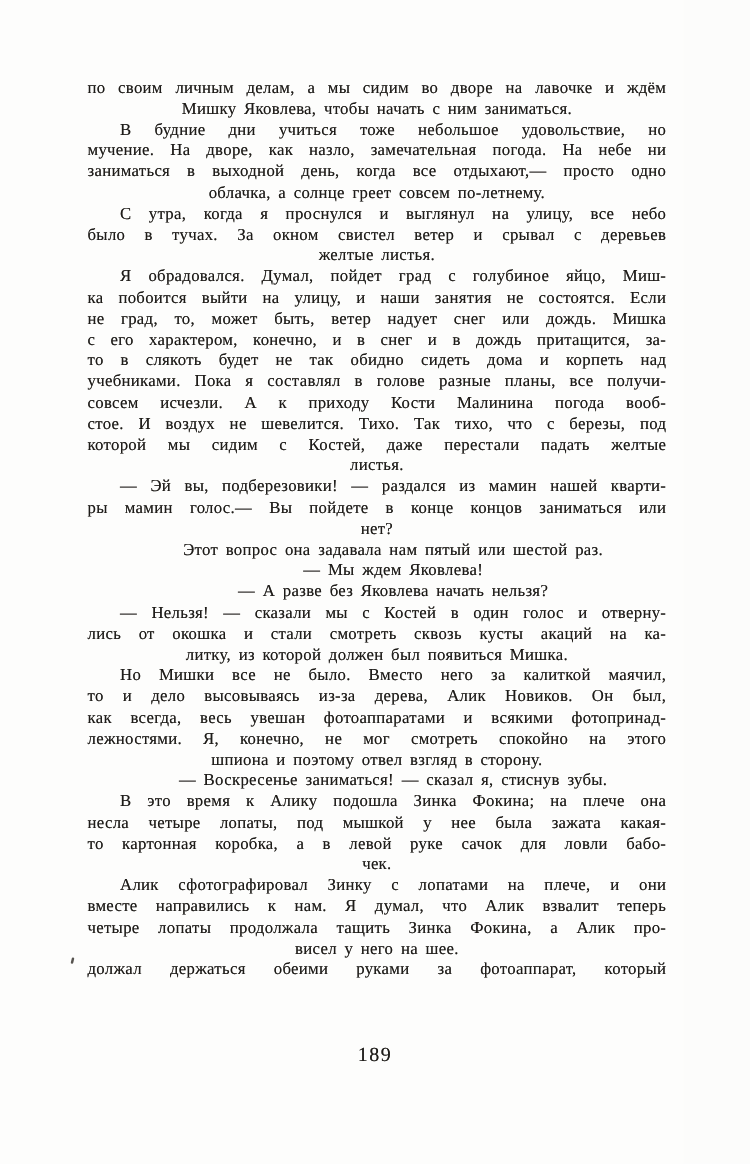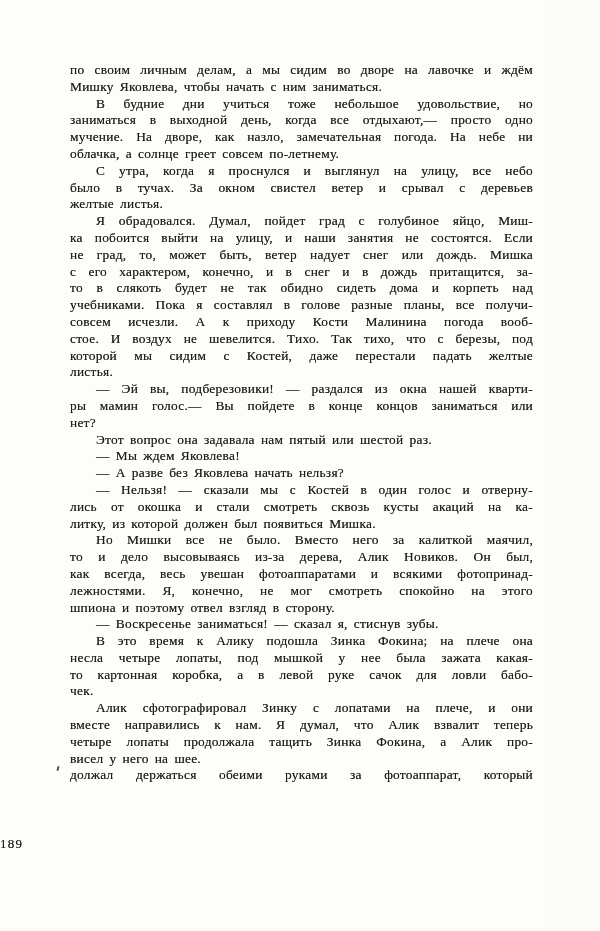--- a/index.html
+++ b/index.html
@@ -22,36 +22,37 @@
     top: 62px;
     width: 463px;
     font-size: 13.4px;
     line-height: 16.8px;
     letter-spacing: 0.25px;
     word-spacing: 2.5px;
     font-weight: 500;
     text-shadow: 0 0 0.3px rgba(30, 28, 25, 0.65);
   }
   .line {
-    text-align: left;
+    text-align: center;
     white-space: normal;
   }
   .line.just {
     text-align: justify;
     text-align-last: justify;
   }
   .line.ind {
     text-indent: 26px;
   }
   .pageno {
     position: absolute;
     top: 836px;
     left: 0;
     width: 600px;
-    font-size: 13px;
+    text-align: center;
+    font-size: 16px;
     letter-spacing: 1.2px;
     font-weight: 500;
     text-shadow: 0 0 0.3px rgba(30, 28, 25, 0.65);
   }
   .speck {
     position: absolute;
     left: 57px;
     top: 766px;
     width: 2px;
     height: 5px;
@@ -62,37 +63,37 @@
   }
 </style>
 </head>
 <body>
 
 <div class="sheet">
   <div class="text-block">
       <div class="line just">по своим личным делам, а мы сидим во дворе на лавочке и ждём</div>
       <div class="line">Мишку Яковлева, чтобы начать с ним заниматься.</div>
       <div class="line ind just">В будние дни учиться тоже небольшое удовольствие, но</div>
+      <div class="line just">мучение. На дворе, как назло, замечательная погода. На небе ни</div>
       <div class="line just">заниматься в выходной день, когда все отдыхают,— просто одно</div>
-      <div class="line just">мучение. На дворе, как назло, замечательная погода. На небе ни</div>
       <div class="line">облачка, а солнце греет совсем по-летнему.</div>
       <div class="line ind just">С утра, когда я проснулся и выглянул на улицу, все небо</div>
       <div class="line just">было в тучах. За окном свистел ветер и срывал с деревьев</div>
       <div class="line">желтые листья.</div>
       <div class="line ind just">Я обрадовался. Думал, пойдет град с голубиное яйцо, Миш-</div>
       <div class="line just">ка побоится выйти на улицу, и наши занятия не состоятся. Если</div>
       <div class="line just">не град, то, может быть, ветер надует снег или дождь. Мишка</div>
       <div class="line just">с его характером, конечно, и в снег и в дождь притащится, за-</div>
       <div class="line just">то в слякоть будет не так обидно сидеть дома и корпеть над</div>
       <div class="line just">учебниками. Пока я составлял в голове разные планы, все получи-</div>
       <div class="line just">совсем исчезли. А к приходу Кости Малинина погода вооб-</div>
       <div class="line just">стое. И воздух не шевелится. Тихо. Так тихо, что с березы, под</div>
       <div class="line just">которой мы сидим с Костей, даже перестали падать желтые</div>
       <div class="line">листья.</div>
-      <div class="line ind just">— Эй вы, подберезовики! — раздался из окна нашей кварти-</div>
+      <div class="line ind just">— Эй вы, подберезовики! — раздался из мамин нашей кварти-</div>
       <div class="line just">ры мамин голос.— Вы пойдете в конце концов заниматься или</div>
       <div class="line">нет?</div>
       <div class="line ind">Этот вопрос она задавала нам пятый или шестой раз.</div>
       <div class="line ind">— Мы ждем Яковлева!</div>
       <div class="line ind">— А разве без Яковлева начать нельзя?</div>
       <div class="line ind just">— Нельзя! — сказали мы с Костей в один голос и отверну-</div>
       <div class="line just">лись от окошка и стали смотреть сквозь кусты акаций на ка-</div>
       <div class="line">литку, из которой должен был появиться Мишка.</div>
       <div class="line ind just">Но Мишки все не было. Вместо него за калиткой маячил,</div>
       <div class="line just">то и дело высовываясь из-за дерева, Алик Новиков. Он был,</div>

